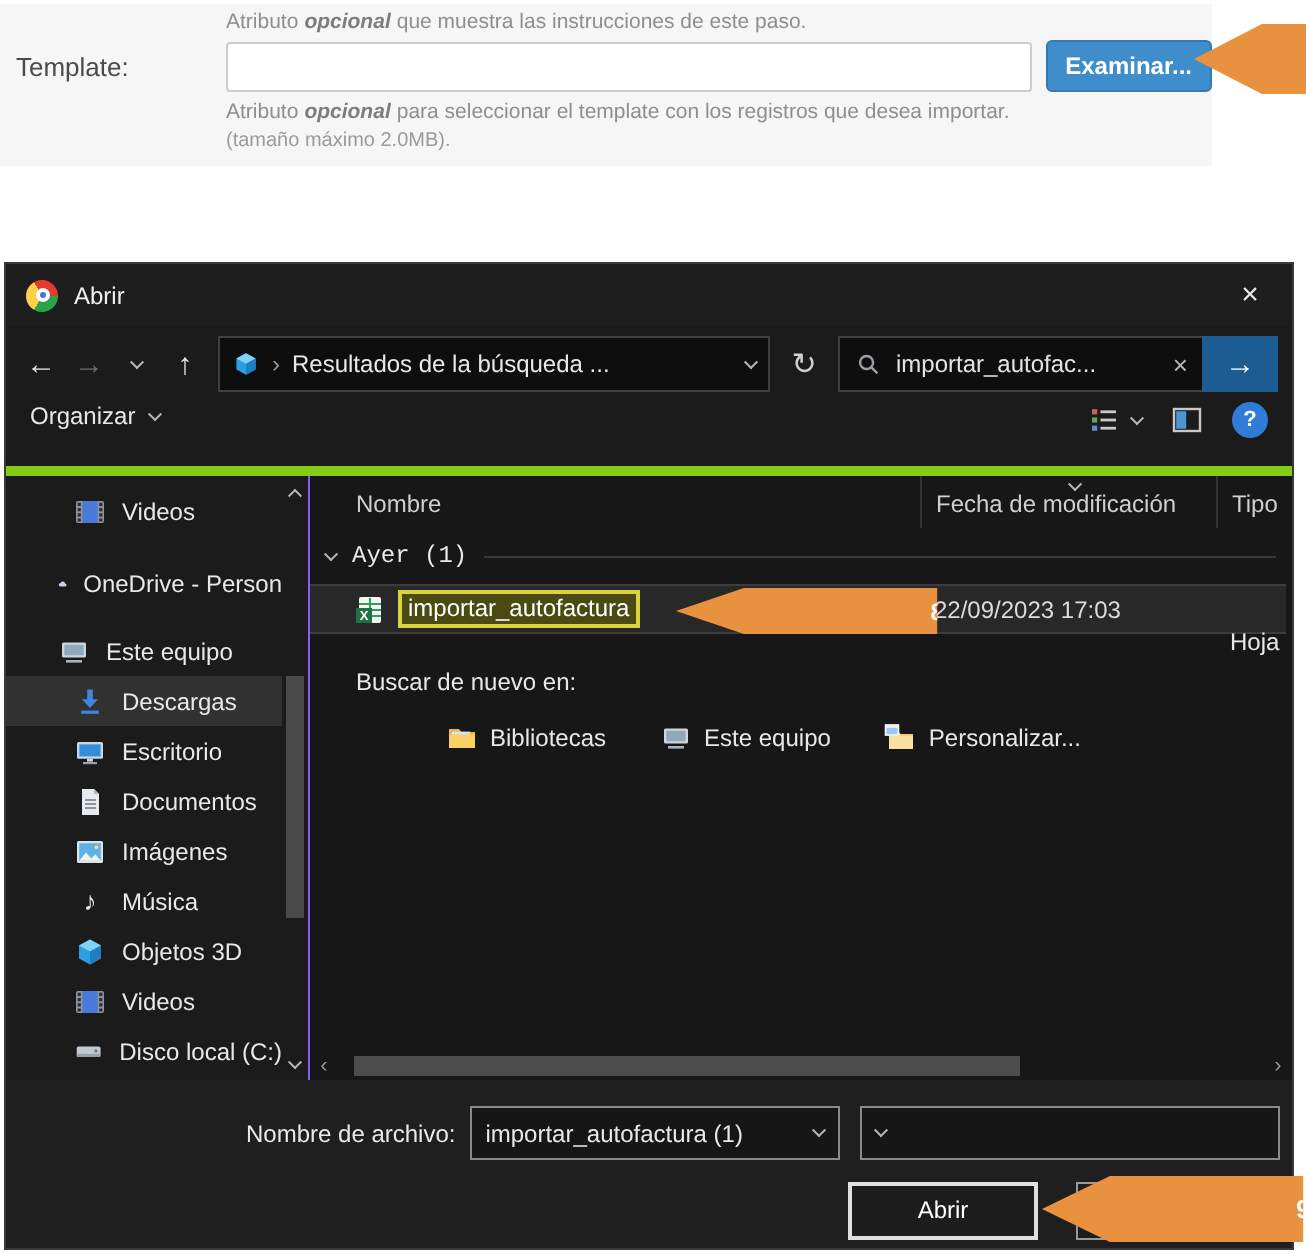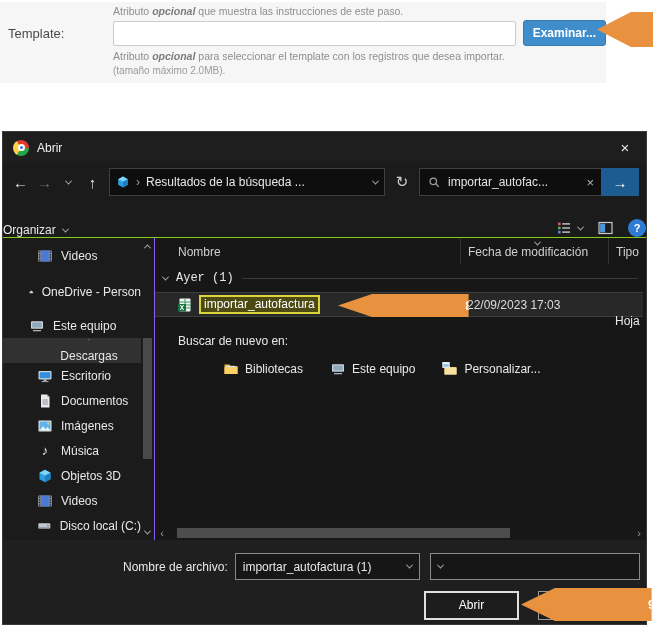--- a/index.html
+++ b/index.html
@@ -47,32 +47,32 @@
   .addr .sep { color:#9a9a9a; margin:0 6px; font-size:12px; }
   .addr .path { color:#e8e8e8; white-space:nowrap; overflow:hidden; }
   .addr .spring { flex:1; }
   .refresh { width:28px; height:28px; display:flex; align-items:center; justify-content:center; color:#cfcfcf; font-size:15px; cursor:pointer; }
   .search { width:220px; padding-left:8px; }
   .search .q { flex:1; color:#e3e3e3; white-space:nowrap; overflow:hidden; margin-left:7px; }
   .search .clear { color:#b5b5b5; font-size:13px; margin:0 7px; cursor:pointer; }
   .go { width:38px; height:28px; margin:-1px -1px -1px 0; background:#1d5c90; color:#fff; font-size:15px;
         display:flex; align-items:center; justify-content:center; cursor:pointer; }
 
-  .toolbar { height:37px; display:flex; align-items:flex-end; padding:0 0; flex:0 0 auto; border-bottom:1px solid #84cc16; }
+  .toolbar { height:37px; display:flex; align-items:flex-start; padding:0 12px; flex:0 0 auto; border-bottom:5px solid #84cc16; }
   .organize { display:flex; align-items:center; gap:7px; color:#e8e8e8; cursor:pointer; }
   .tool-right { margin-left:auto; display:flex; align-items:center; gap:14px; }
   .viewbtn { display:flex; align-items:center; gap:6px; cursor:pointer; }
   .help-circle { width:18px; height:18px; border-radius:50%; background:#2e7cd6; color:#fff; font-weight:bold;
                  font-size:11px; display:flex; align-items:center; justify-content:center; cursor:pointer; }
 
   .content { flex:1; display:flex; min-height:0; }
   .sidebar { width:138px; padding-top:5px; flex:0 0 auto; }
   .sb-item { height:25px; display:flex; align-items:center; gap:8px; padding-left:26px; cursor:pointer; white-space:nowrap; overflow:hidden; }
   .sb-item.child { padding-left:34px; }
-  .sb-item.sel { background:#313131;flex-direction:column; }
+  .sb-item.sel { background:#313131; }
   .sb-item .glyph { font-size:13px; color:#e8e8e8; width:16px; text-align:center; }
   .sbar { width:13px; position:relative; flex:0 0 auto; display:flex; flex-direction:column; align-items:center; }
   .sbar .arr { height:16px; display:flex; align-items:center; justify-content:center; cursor:pointer; }
   .sbar .track { flex:1; width:100%; position:relative; }
   .sbar .thumb { position:absolute; left:2px; right:2px; top:31%; height:45%; background:#4a4a4a; cursor:pointer; }
 
   .filearea { flex:1; border-left:1px solid #8b5cf6; background:#171717; position:relative; display:flex; flex-direction:column; min-width:0; }
   .cols { height:26px; display:flex; color:#cfcfcf; flex:0 0 auto; }
   .col { display:flex; align-items:flex-end; padding:0 0 5px 7px; position:relative; cursor:pointer; }
   .col1 { width:305px; padding-left:23px; }

